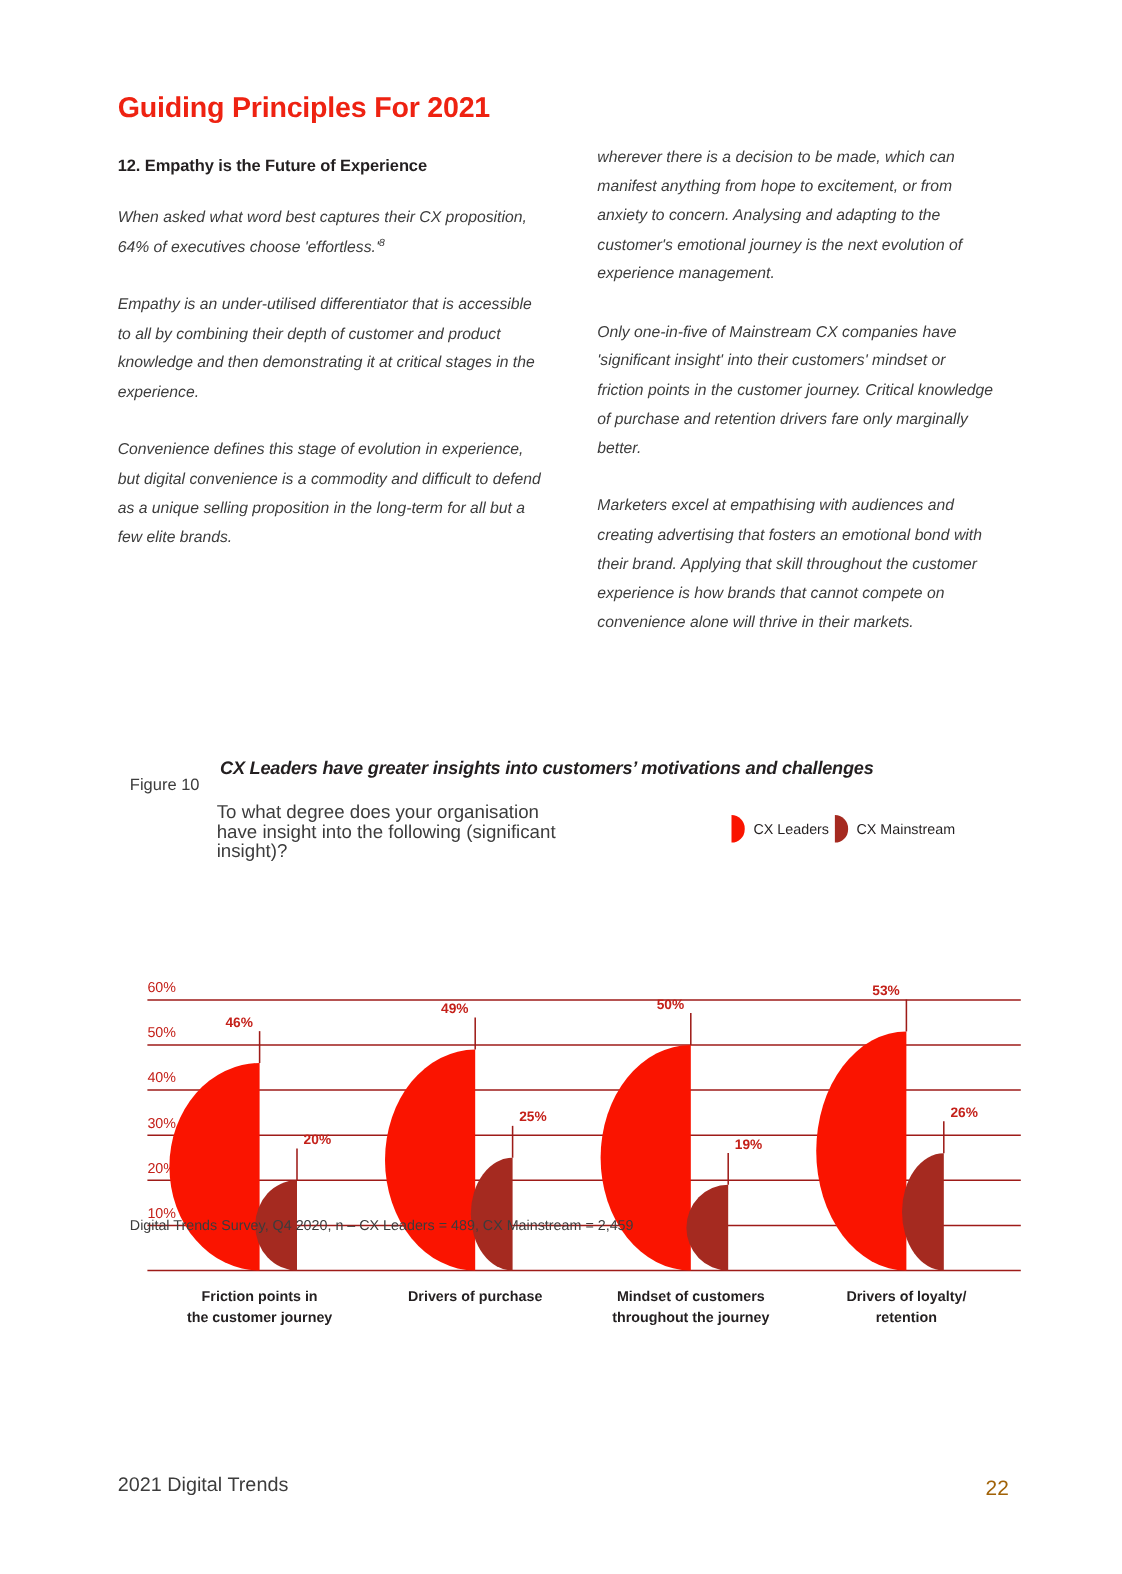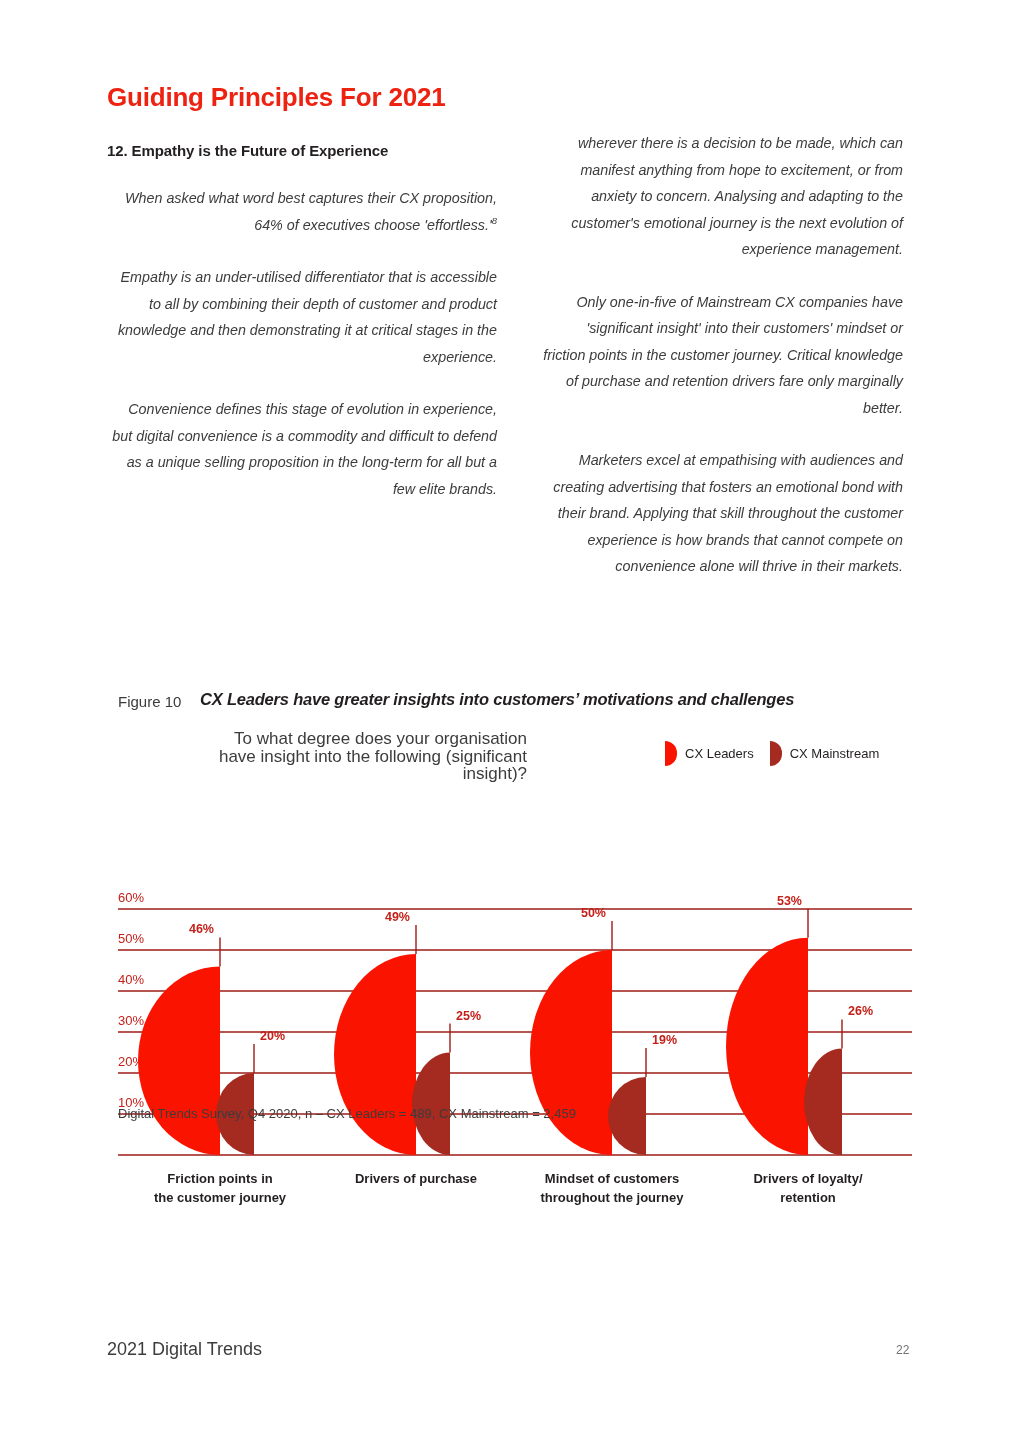--- a/index.html
+++ b/index.html
@@ -3,21 +3,21 @@
 <meta charset="utf-8">
 <title>2021 Digital Trends — Page 22</title>
 <style>
   html,body{margin:0;padding:0;background:#ffffff;}
   body{
     width:1020px;height:1431px;position:relative;overflow:hidden;
     font-family:"Liberation Sans","DejaVu Sans",sans-serif;
     color:#231f20;
     -webkit-font-smoothing:antialiased;
   }
-  .page{position:absolute;inset:0;text-align:right;}
+  .page{position:absolute;inset:0;}
 
   
   #page-title{
     position:absolute;left:107px;top:65px;
     font-size:26px;font-weight:bold;color:#ee2211;
     letter-spacing:-0.2px;
   }
   #section-heading{
     position:absolute;left:107px;top:130px;
     font-size:15px;font-weight:bold;color:#231f20;
@@ -27,45 +27,45 @@
   
   .col{position:absolute;top:185px;font-size:14.3px;line-height:26.5px;color:#3c3c3c;}
   .col p{margin:0 0 26px 0;font-style:italic;}
   #col-left{left:107px;width:390px;}
   #col-right{left:543px;width:360px;top:130px;}
   sup{font-size:9.5px;vertical-align:super;line-height:0;}
 
   
   #figure{position:absolute;left:0;top:686px;width:1020px;}
   #figure-label{
-    position:absolute;left:118px;top:7px;
+    position:absolute;left:118px;top:19px;
     font-size:15px;color:#3c3c3c;font-weight:normal;
   }
   #figure-title{
     position:absolute;left:200px;top:4px;
     font-size:16.5px;font-weight:bold;color:#231f20;
     letter-spacing:-0.2px;white-space:nowrap;font-style:italic;
   }
   #figure-question{
     position:absolute;left:197px;top:44px;
     font-size:17px;line-height:17.5px;color:#3c3c3c;
     width:330px;
   }
-  #legend{position:absolute;left:665px;top:55px;display:flex;align-items:center;gap:16px;}
+  #legend{position:absolute;left:665px;top:55px;display:flex;align-items:center;gap:5px;}
   .legend-item{display:flex;align-items:center;gap:8px;}
   .legend-swatch{
     width:12px;height:25px;
     border-radius:0 12px 12px 0;
   }
   .legend-swatch.leaders{background:#fa1400;}
   .legend-swatch.mainstream{background:#a52a20;}
   .legend-text{font-size:13px;color:#231f20;white-space:nowrap;}
 
   
-  #chart{position:absolute;left:0;top:110px;width:932px;height:420px;}
+  #chart{position:absolute;left:0;top:110px;width:932px;height:420px;padding-left:16px;}
   #chart-svg{display:block;}
   .ytick-label{
     font-family:"Liberation Sans","DejaVu Sans",sans-serif;
     font-size:13px;fill:#c4211a;
   }
   .gridline{stroke:#9e1b18;stroke-width:1.4;}
   .bar-leaders{fill:#fa1400;}
   .bar-mainstream{fill:#a52a20;}
   .value-tick{stroke:#9e1b18;stroke-width:1.4;}
   .value-label{
@@ -77,21 +77,21 @@
     font-size:13px;font-weight:bold;fill:#231f20;
   }
 
   #chart-source{
     position:absolute;left:118px;top:420px;
     font-size:13px;color:#3c3c3c;white-space:nowrap;
   }
 
   
   #footer-left{position:absolute;left:107px;top:1339px;font-size:18px;color:#3c3c3c;}
-  #footer-page{position:absolute;left:896px;top:1343px;font-size:12px;color:#737373;}
+  #footer-page{position:absolute;left:896px;top:1343px;font-size:19px;color:#a16207;}
 </style>
 </head>
 <body>
 
 <div class="page">
 
   <h1 id="page-title">Guiding Principles For 2021</h1>
   <h2 id="section-heading">12. Empathy is the Future of Experience</h2>
 
   <div id="col-left" class="col">

